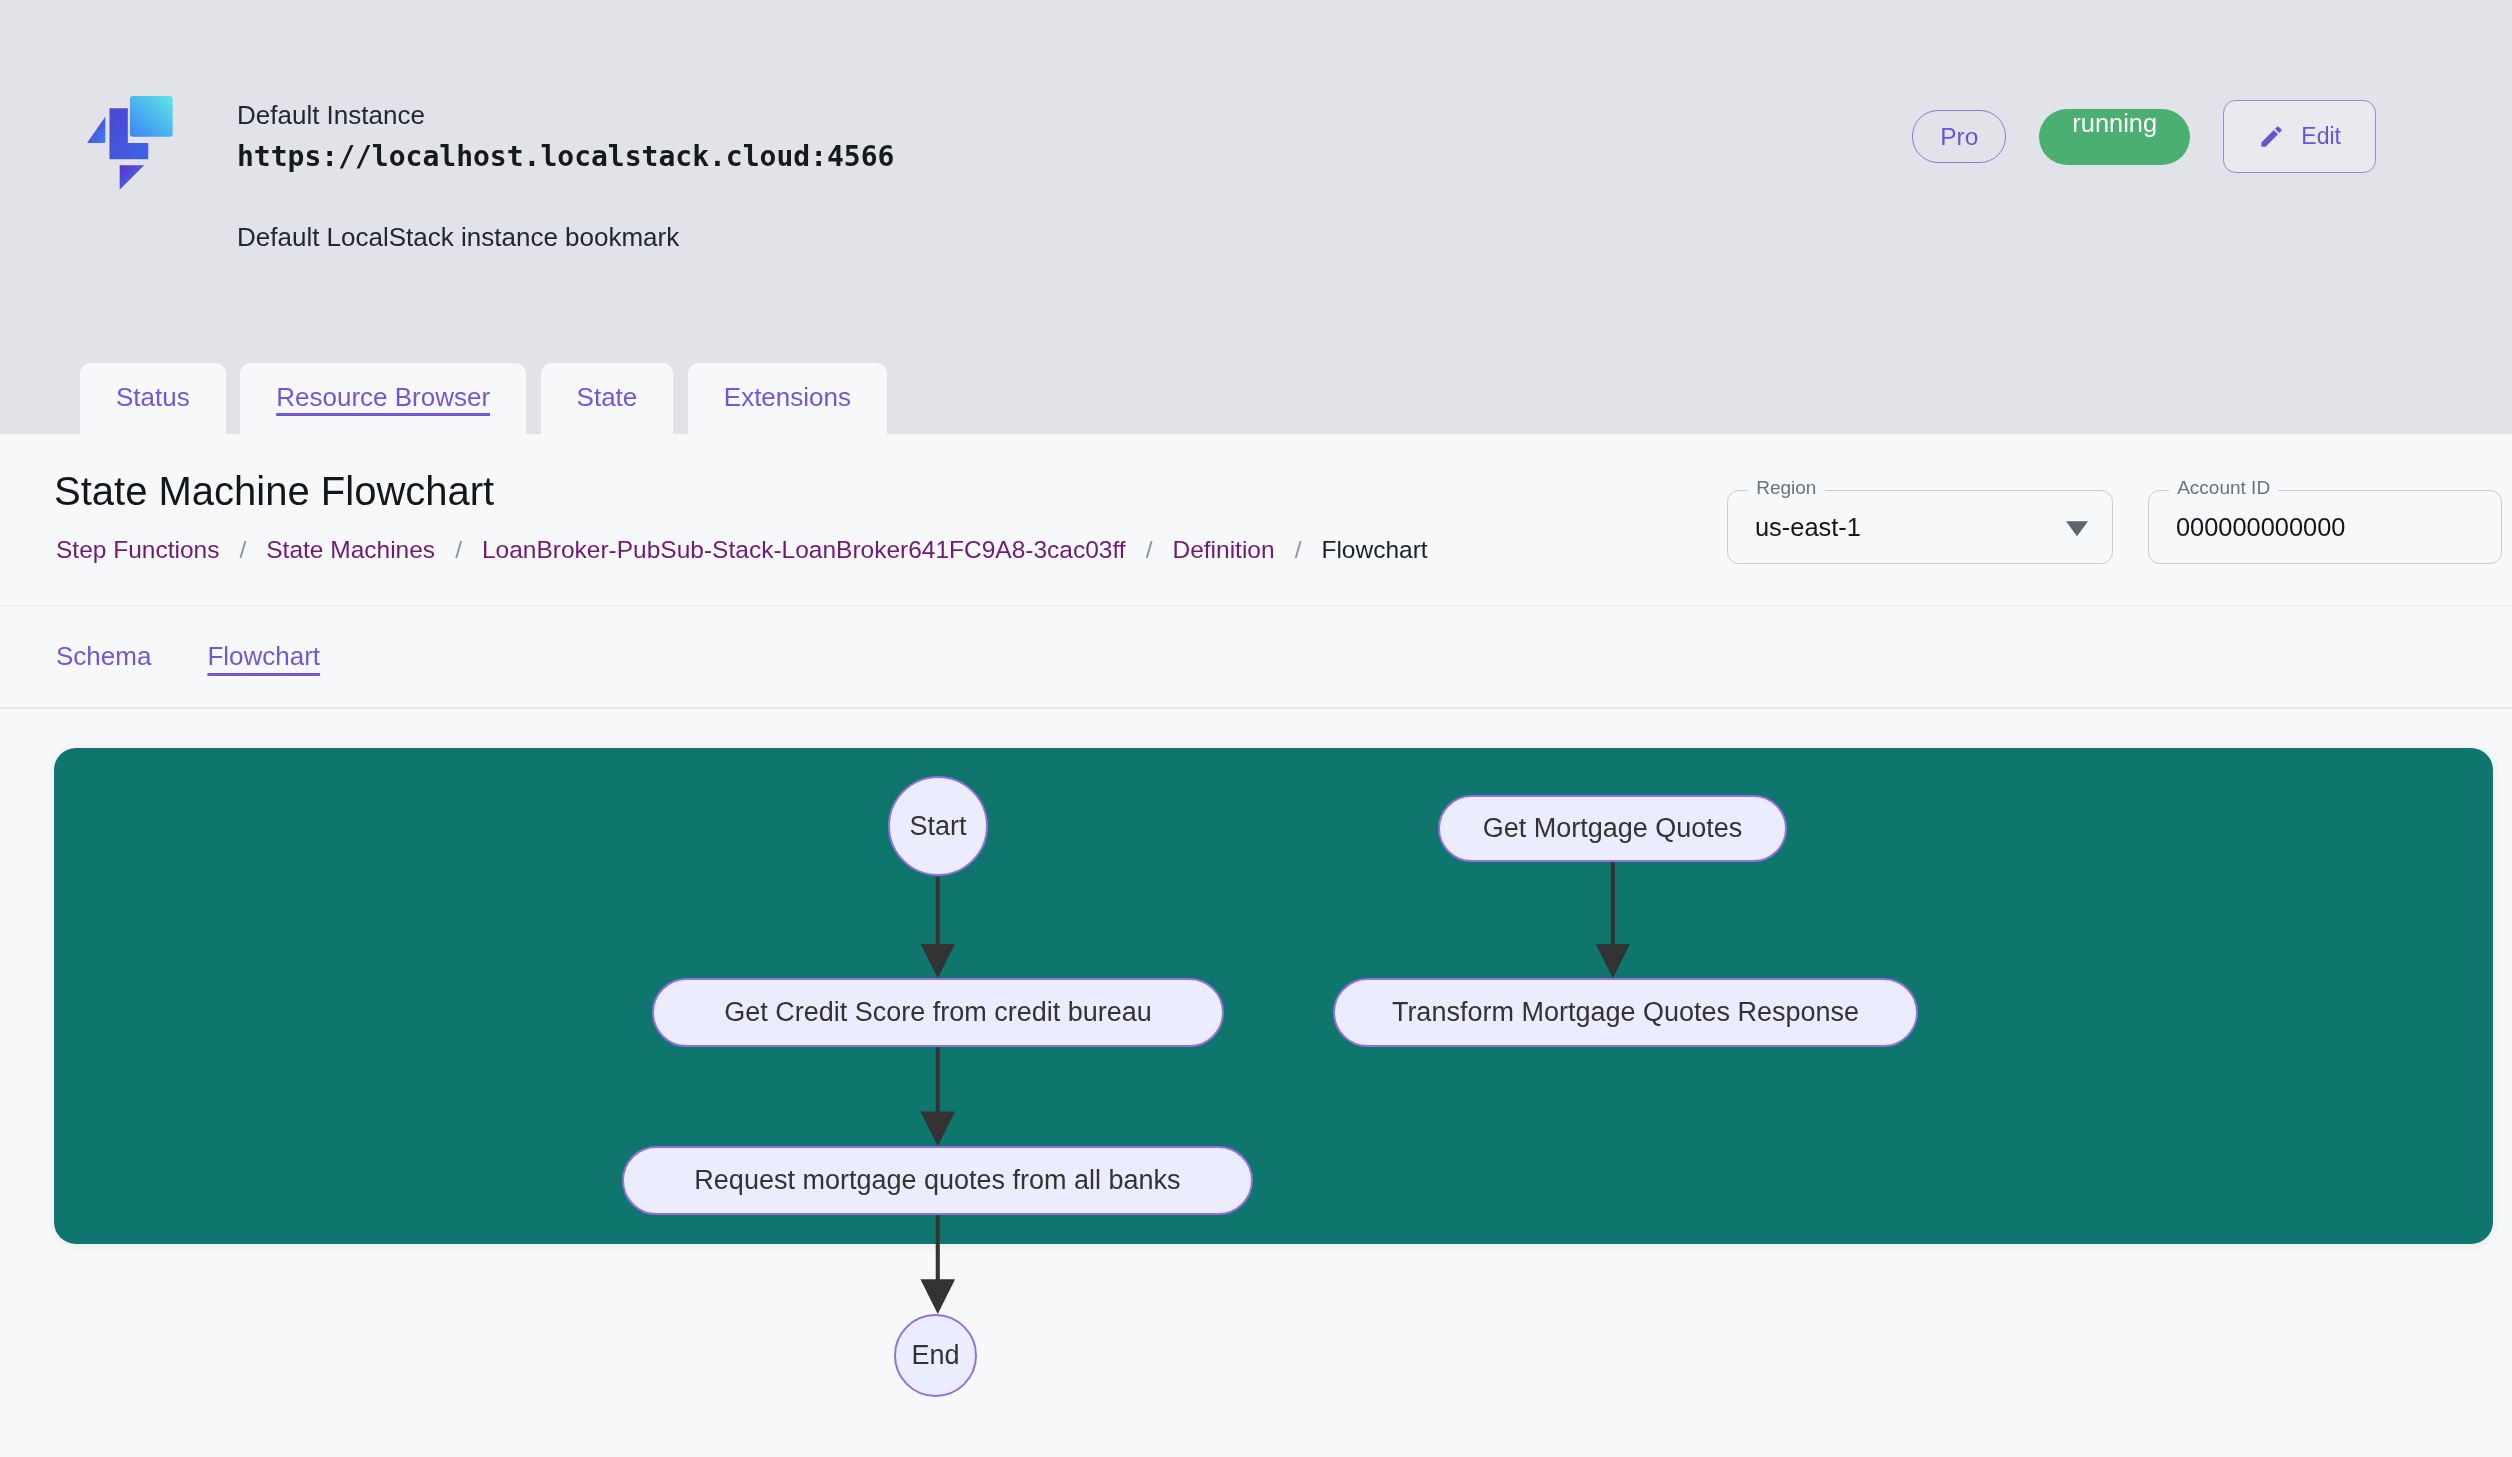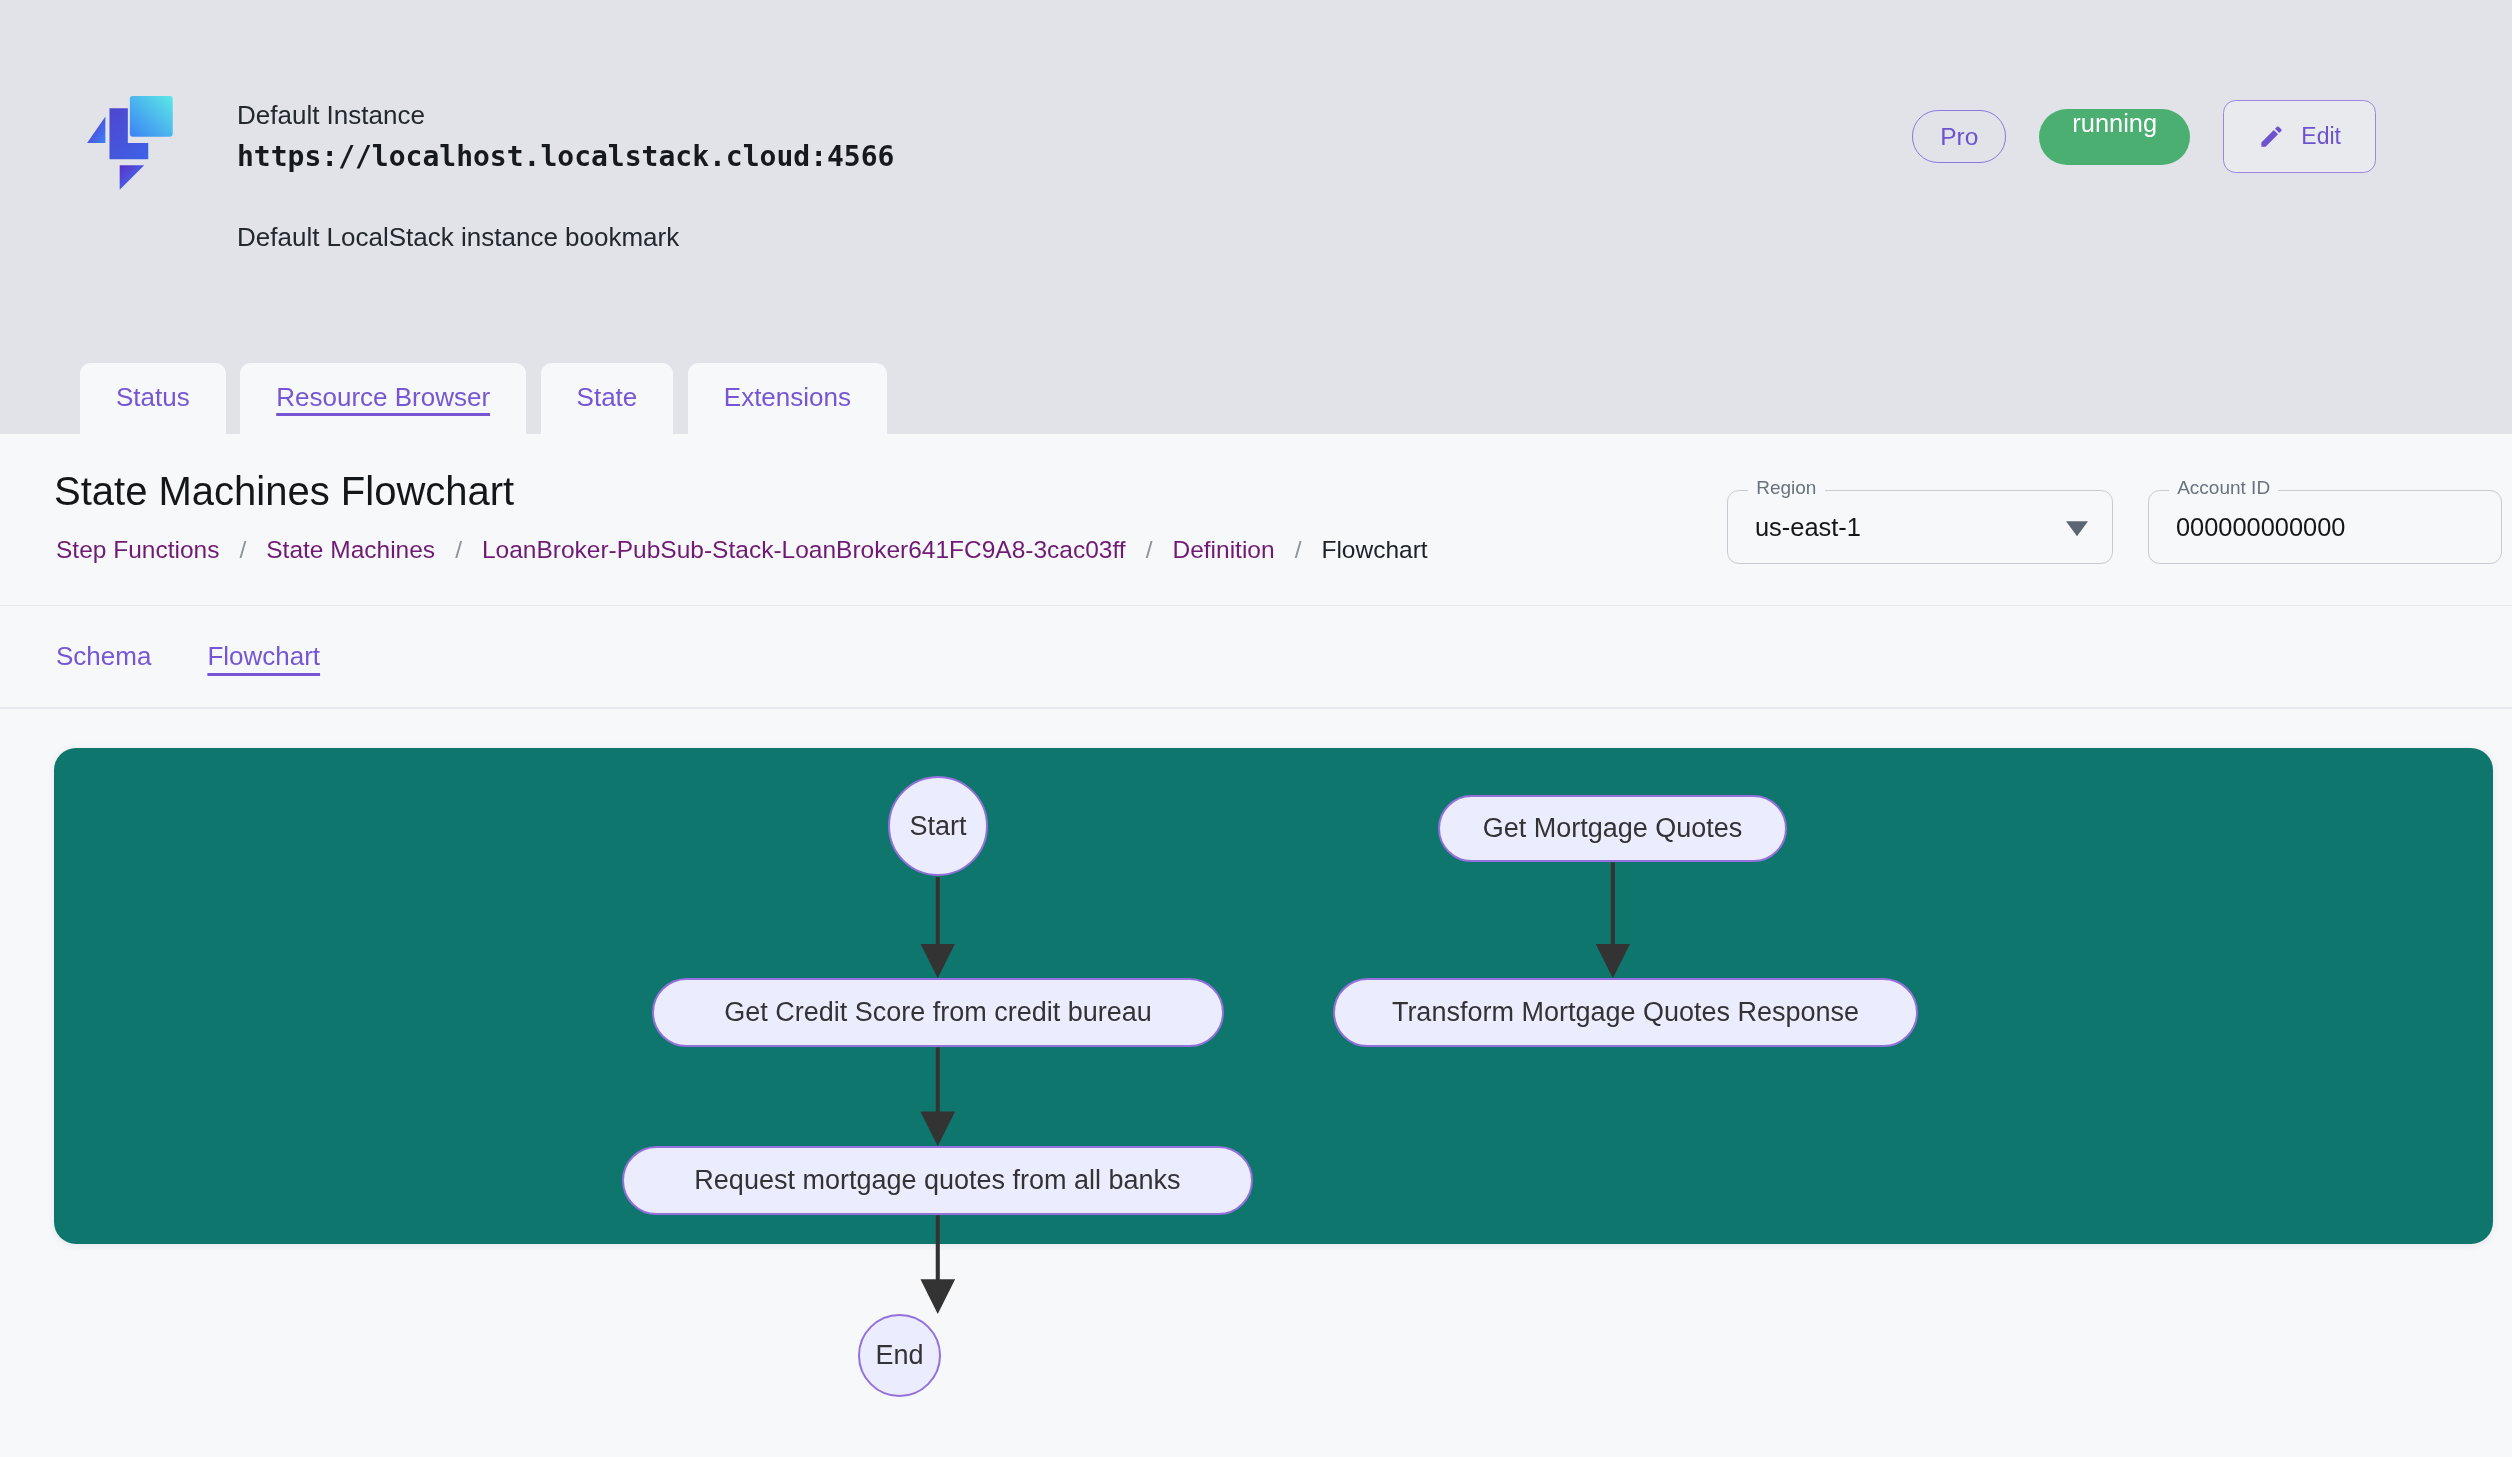--- a/index.html
+++ b/index.html
@@ -158,21 +158,21 @@
       </div>
       <div class="tab">
         <span class="tab-label">Extensions</span>
       </div>
     </div>
   </div>
 
   <div class="panel">
 
     <div class="panel-head">
-      <div class="page-title">State Machines Flowchart</div>
+      <div class="page-title">State Machine Flowchart</div>
 
       <div class="breadcrumb">
         <span class="crumb">Step Functions</span>
         <span class="crumb-sep">/</span>
         <span class="crumb">State Machines</span>
         <span class="crumb-sep">/</span>
         <span class="crumb">LoanBroker-PubSub-Stack-LoanBroker641FC9A8-3cac03ff</span>
         <span class="crumb-sep">/</span>
         <span class="crumb">Definition</span>
         <span class="crumb-sep">/</span>
@@ -223,20 +223,20 @@
       </div>
 
       <div class="node node-stadium" style="left:598px; top:230px; width:572px; height:69px;">
         <span>Get Credit Score from credit bureau</span>
       </div>
 
       <div class="node node-stadium" style="left:568px; top:398px; width:631px; height:69px;">
         <span>Request mortgage quotes from all banks</span>
       </div>
 
-      <div class="node node-circle" style="left:804px; top:566px; width:83px; height:83px;align-items:center;">
+      <div class="node node-circle" style="left:840px; top:566px; width:83px; height:83px;align-items:center;">
         <span>End</span>
       </div>
     </div>
 
   </div>
 </div>
 
 
 </body></html>

